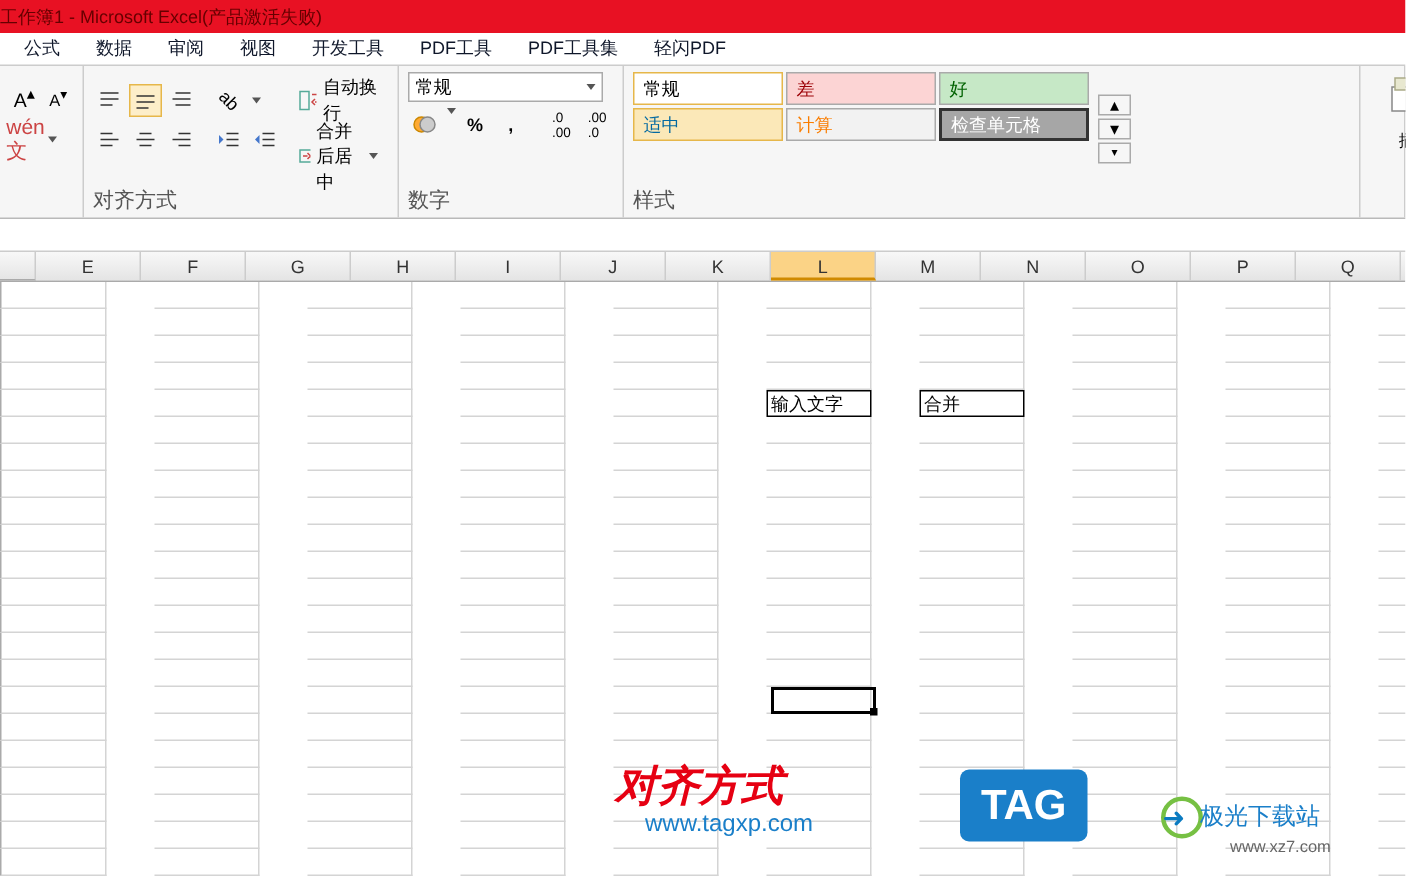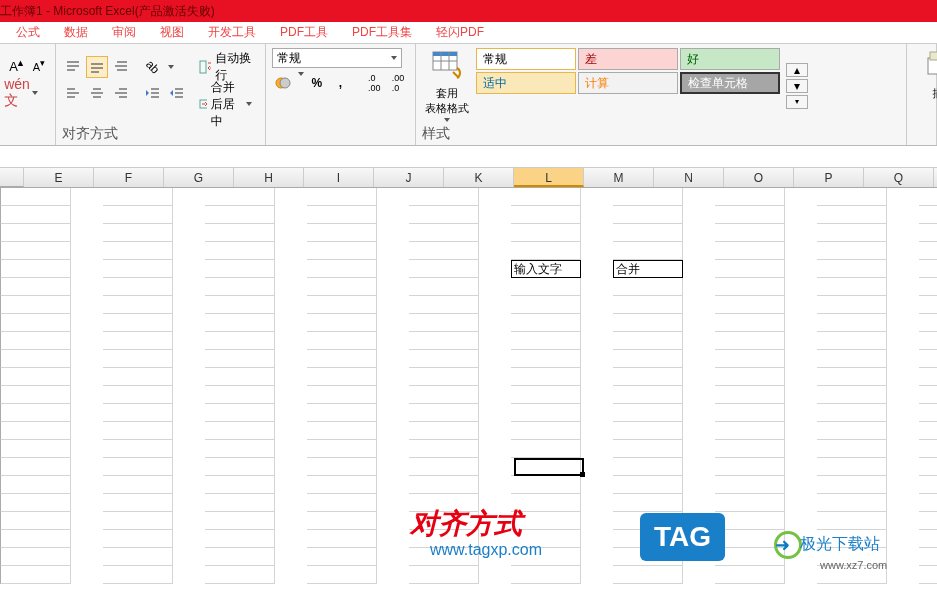--- a/index.html
+++ b/index.html
@@ -1,21 +1,21 @@
 <!DOCTYPE html>
 <html><head>
 <meta charset="utf-8">
 <style>
 * { margin: 0; padding: 0; box-sizing: border-box; font-family: "Microsoft YaHei", SimSun, Arial, sans-serif; }
 body { width: 937px; height: 593px; background: #fff; overflow: hidden; font-size: 12px; position: relative; }
 
 .title-bar { height: 22px; background: #e81123; display: flex; align-items: center; color: #600; font-size: 12px; }
 
 .menu-bar { height: 22px; background: #fff; border-bottom: 1px solid #ccc; display: flex; align-items: center; padding-left: 6px; gap: 4px; }
-.menu-tab { padding: 3px 10px; color: #ef4444; cursor: pointer; }
+.menu-tab { padding: 3px 10px; color: #0f172a; cursor: pointer; }
 
 .ribbon { height: 102px; background: #f6f6f6; border-bottom: 1px solid #b9b9b9; display: flex; }
 .ribbon-group { border-right: 1px solid #ccc; padding: 4px 6px 0 6px; display: flex; flex-direction: column; justify-content: space-between; }
 .group-label { text-align: left; font-size: 14px; color: #555; padding: 2px 0; }
 .group-content { display: flex; gap: 4px; flex: 1; }
 
 .font-btns { display: flex; flex-direction: column; gap: 6px; padding-top: 6px; }
 .btn-row { display: flex; gap: 2px; align-items: center; }
 .small-btn { width: 22px; height: 22px; border: 1px solid transparent; display: flex; align-items: center; justify-content: center; cursor: pointer; }
 .wide-btn { height: 22px; padding: 0 6px; display: flex; align-items: center; gap: 4px; cursor: pointer; border: 1px solid transparent; }
@@ -225,39 +225,25 @@
           </div>
         <div style="width:8px"></div>
         <div class="small-btn">
             <span style="font-size:9px">.0<br>.00</span>
           </div>
         <div class="small-btn">
             <span style="font-size:9px">.00<br>.0</span>
           </div>
       </div>
     </div>
+    <div class="group-label">数字</div>
   </div>
 
   <div class="ribbon-group styles-group">
     <div class="group-content">
-      <div class="style-big">
-        <div class="style-big-icon">
-            <svg width="36" height="36">
-              <rect x="4" y="4" width="24" height="18" fill="#fff" stroke="#888"></rect>
-              <rect x="4" y="4" width="24" height="4" fill="#48c"></rect>
-              <line x1="12" y1="4" x2="12" y2="22" stroke="#888"></line>
-              <line x1="20" y1="4" x2="20" y2="22" stroke="#888"></line>
-              <line x1="4" y1="13" x2="28" y2="13" stroke="#888"></line>
-              <path d="M24 24 L30 30 M28 20 C32 22 32 28 28 30" stroke="#c80" fill="none" stroke-width="2"></path>
-            </svg>
-          </div>
-        <span style="white-space:pre-line">套用
-表格格式</span>
-        <div class="drop-arrow" style="margin:2px auto 0"></div>
-      </div>
       <div class="style-cells">
         <div class="style-cell sc-normal">常规</div>
         <div class="style-cell sc-bad">差</div>
         <div class="style-cell sc-good">好</div>
         <div class="style-cell sc-fit">适中</div>
         <div class="style-cell sc-calc">计算</div>
         <div class="style-cell sc-check">检查单元格</div>
       </div>
       <div style="width:16px;display:flex;flex-direction:column;justify-content:center;gap:2px;margin-left:2px">
         <div class="small-btn" style="height:14px;border:1px solid #aaa">▴</div>

